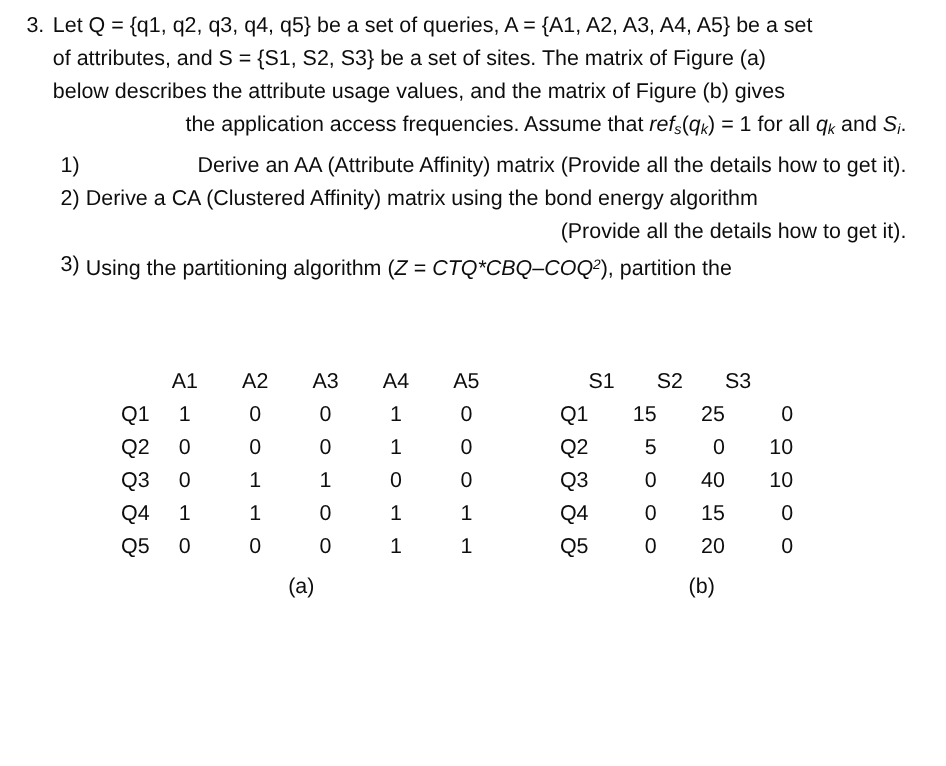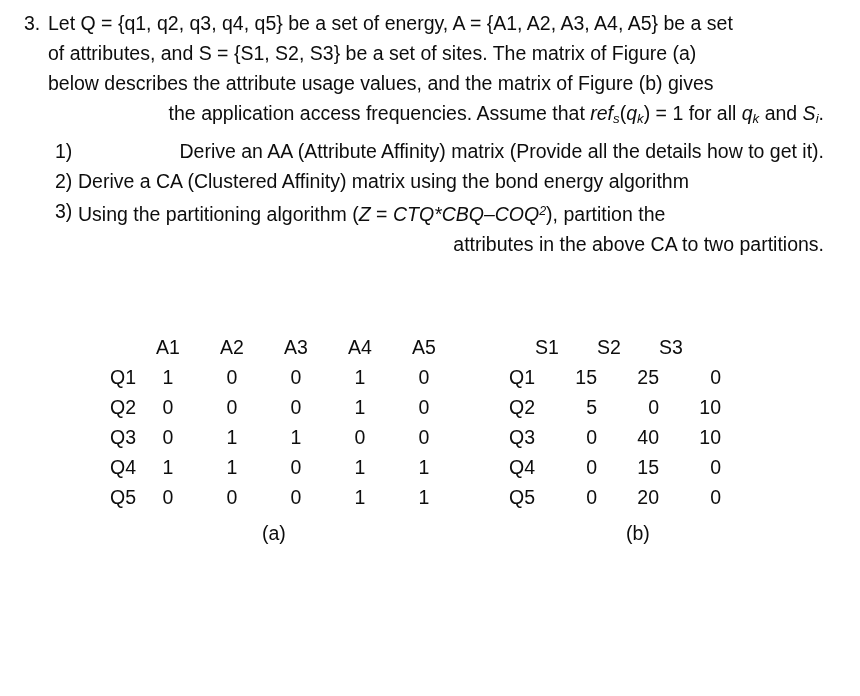--- a/index.html
+++ b/index.html
@@ -143,43 +143,43 @@
 </head>
 <body>
 
 <div class="page">
 
   <div class="question">
 
     <div class="q-head">
       <span class="q-num">3.</span>
 
-      <div>Let Q = {q1, q2, q3, q4, q5} be a set of energy, A = {A1, A2, A3, A4, A5} be a set</div>
+      <div>Let Q = {q1, q2, q3, q4, q5} be a set of queries, A = {A1, A2, A3, A4, A5} be a set</div>
       <div>of attributes, and S = {S1, S2, S3} be a set of sites. The matrix of Figure (a)</div>
       <div>below describes the attribute usage values, and the matrix of Figure (b) gives</div>
 
       <div class="lastline"><span>the application access frequencies.  Assume that </span><span class="mi"><span>ref</span><sub>s</sub></span><span>(</span><span class="mi"><span>q</span><sub>k</sub></span><span>)</span><span> = 1 for all </span><span class="mi"><span>q</span><sub>k</sub></span><span>  and </span><span class="mi"><span>S</span><sub>i</sub></span><span>.</span></div>
     </div>
 
     <ol class="sublist" style="list-style:none;margin-left:0;padding-top:0;">
 
       <li class="sub-item">
         <span class="marker">1)</span>
         <div class="lastline">Derive an AA (Attribute Affinity) matrix (Provide all the details how to get it).</div>
       </li>
 
       <li class="sub-item">
         <span class="marker">2)</span>
         <div>Derive a CA (Clustered Affinity) matrix using the bond energy algorithm</div>
+        <div class="lastline">(Provide all the details how to get it).</div>
       </li>
 
       <li class="sub-item">
         <span class="marker">3)</span>
         <div><span>Using the partitioning algorithm (</span><span class="mi">Z</span><span> = </span><span class="mi"><span>CTQ*CBQ–COQ</span><sup class="sq">2</sup></span><span>), partition the</span></div>
-        <div class="lastline">attributes in the above CA to two partitions.</div>
       </li>
 
     </ol>
   </div>
 
   <div class="matrices">
 
     <div class="matrix m-a">
       <table>
         <thead>

